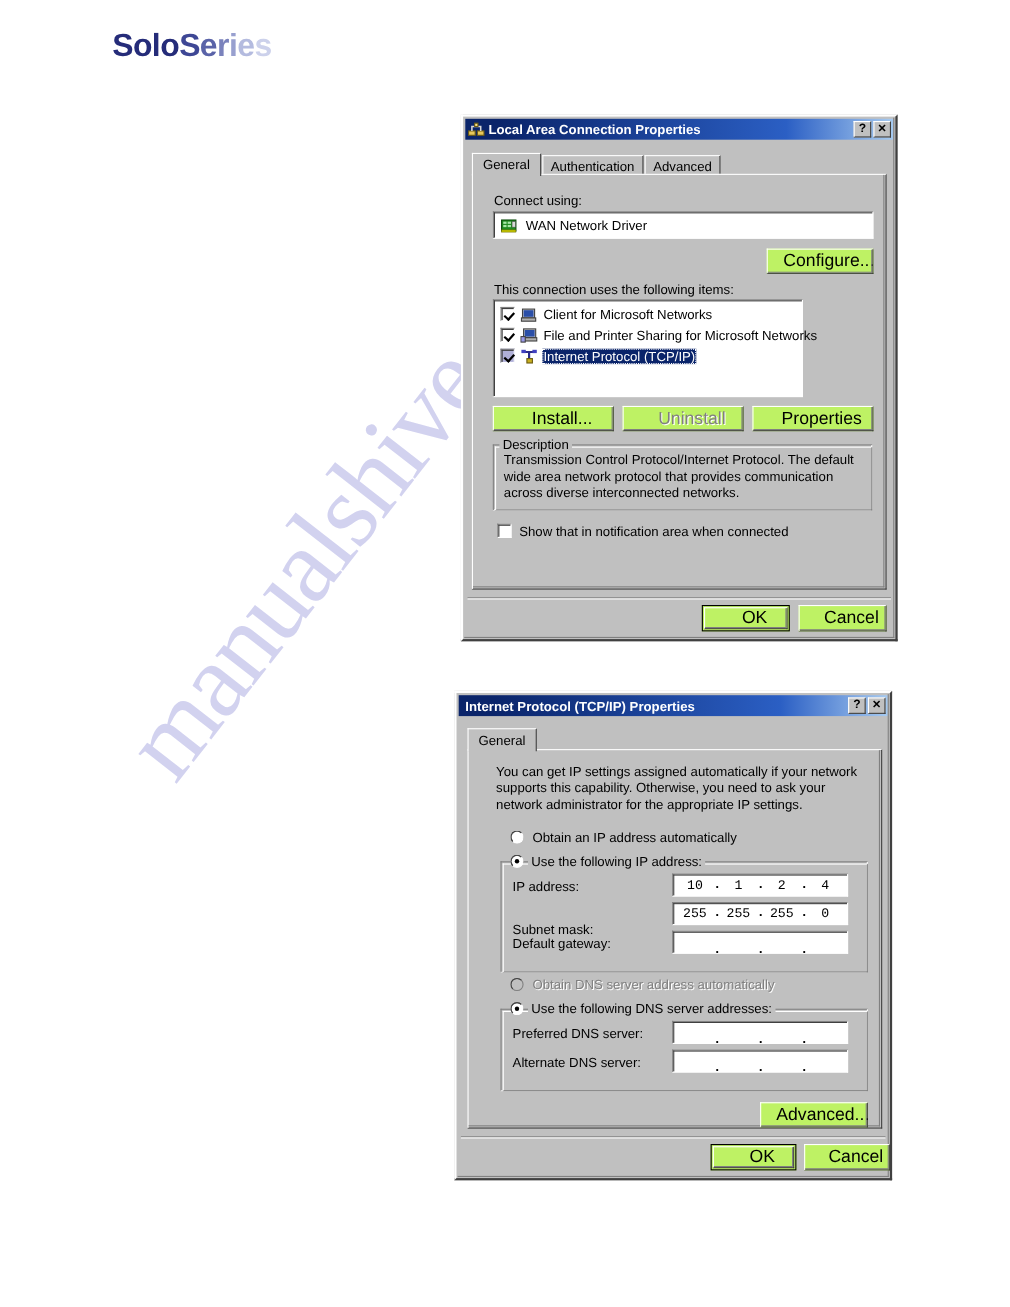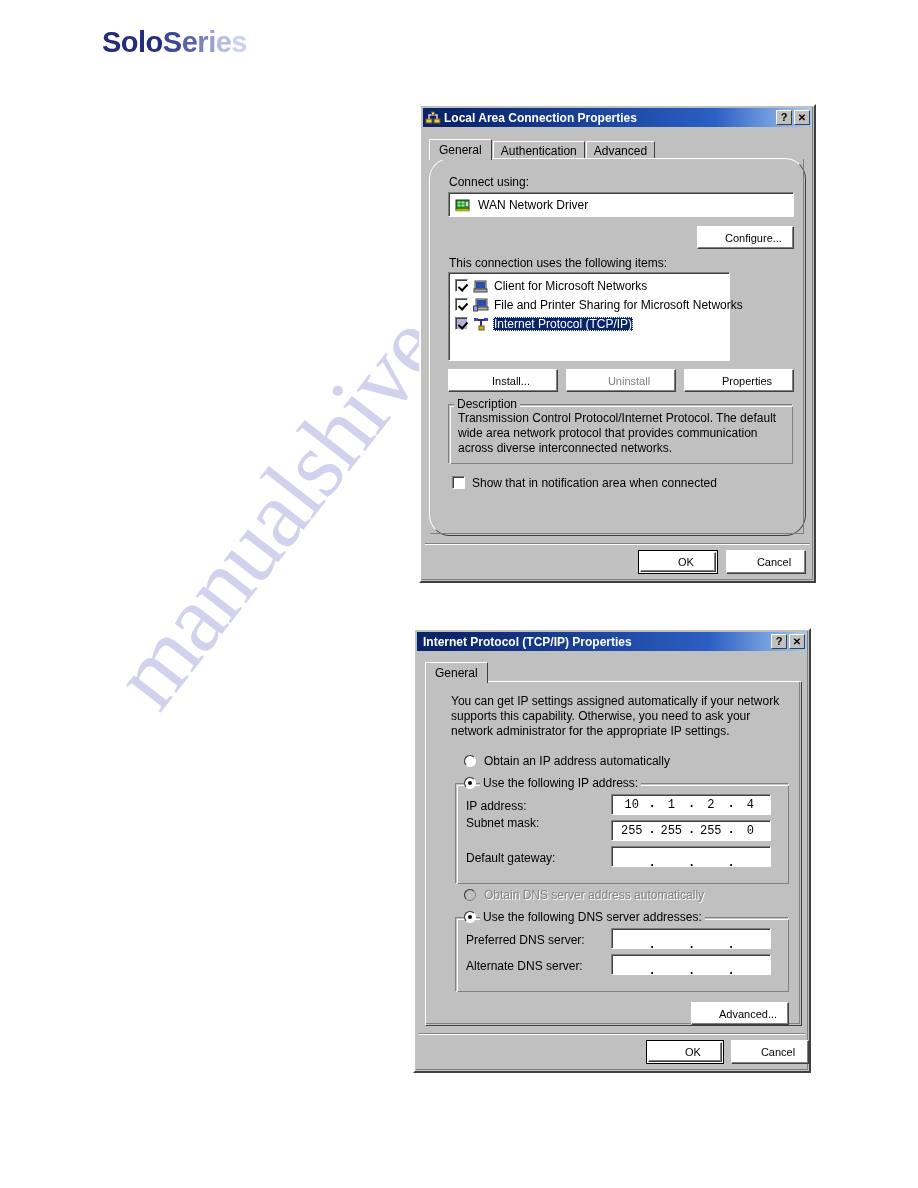--- a/index.html
+++ b/index.html
@@ -185,27 +185,27 @@
     position: absolute;
     left:0; top:0; right:0; bottom:0;
     border-top: 1px solid #404040;
     border-left: 1px solid #404040;
     box-sizing: border-box;
   }
 
   
   .btn {
     position: absolute;
-    background: #ffffff;
+    background: #bef264;
     border-top: 1px solid #ffffff;
     border-left: 1px solid #ffffff;
     border-right: 1px solid #404040;
     border-bottom: 1px solid #404040;
     box-sizing: border-box;
-    font-size: 11px;
+    font-size: 16px;
     text-align: center;
     cursor: default;
     color: #000;
     display:flex; align-items:center; justify-content:center;padding-left:16px;
   }
   .btn .b2 {
     position:absolute; left:0; top:0; right:0; bottom:0;
     border-right: 1px solid #808080;
     border-bottom: 1px solid #808080;
     box-sizing: border-box;
@@ -412,21 +412,21 @@
     <span class="tb-btn">?</span>
     <span class="tb-btn" style="font-size:10px;">✕</span>
   </div>
 
   <div class="tabstrip" style="left:10px; top:33px;">
     <div class="tab active">General</div>
     <div class="tab">Authentication</div>
     <div class="tab">Advanced</div>
   </div>
 
-  <div class="tabpage" style="left:8px; top:52px; width:377px; height:378px;border-radius:21px;">
+  <div class="tabpage" style="left:8px; top:52px; width:377px; height:378px;">
     <div class="tabpage-in"></div>
 
     <div class="lbl" style="left:19px; top:16px;">Connect using:</div>
 
     <div class="sunken" style="left:18px; top:33px; width:346px; height:25px;">
       <div class="inner"></div>
       <div style="position:absolute; left:6px; top:4px; display:flex; align-items:center;">
         <span class="icon16">
           <svg width="16" height="16" viewBox="0 0 16 16">
             <rect x="1" y="3" width="13" height="10" fill="#1f8a1f" stroke="#0a4a0a" stroke-width="1"></rect>
@@ -572,21 +572,21 @@
 
     <div class="lbl" style="left:40px; top:117px;">IP address:</div>
     <div class="ipfield" style="left:185px; top:112px; width:160px; height:21px;">
       <span class="ipi"></span>
       <span class="oct">10</span>
       <span class="oct">1</span>
       <span class="oct">2</span>
       <span class="oct">4</span>
     </div>
 
-    <div class="lbl" style="left:40px; top:134px;">Subnet mask:</div>
+    <div class="lbl" style="left:40px; top:156px;">Subnet mask:</div>
     <div class="ipfield" style="left:185px; top:138px; width:160px; height:21px;">
       <span class="ipi"></span>
       <span class="oct">255</span>
       <span class="oct">255</span>
       <span class="oct">255</span>
       <span class="oct">0</span>
     </div>
 
     <div class="lbl" style="left:40px; top:169px;">Default gateway:</div>
     <div class="ipfield" style="left:185px; top:164px; width:160px; height:21px;">

